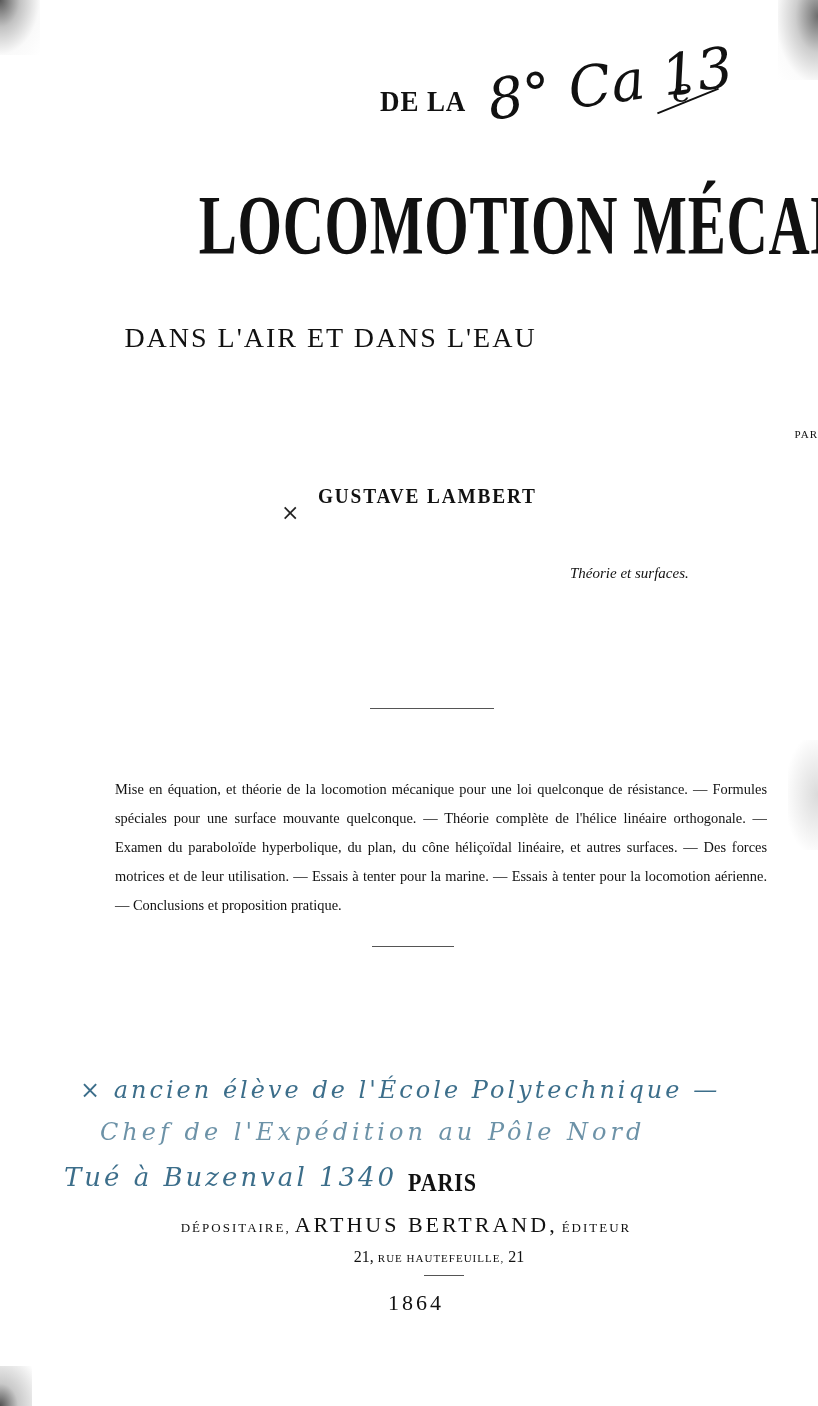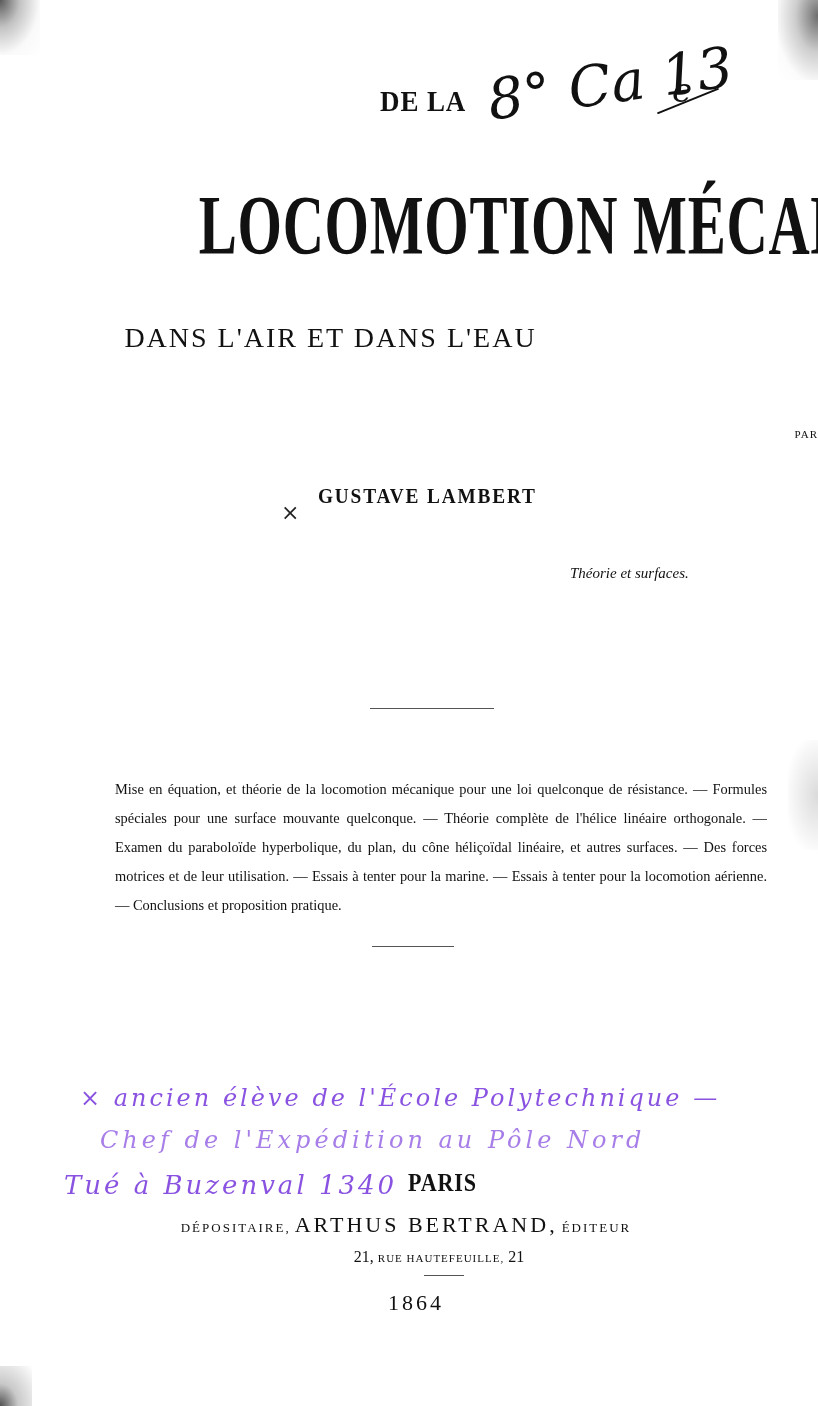--- a/index.html
+++ b/index.html
@@ -32,21 +32,21 @@
   .epigraph { left: 570px; top: 565px; font-size: 15px; font-style: italic; }
 
   .rule { height: 1px; background: #555; }
   .rule-1 { left: 370px; top: 708px; width: 124px; }
   .rule-2 { left: 372px; top: 946px; width: 82px; }
   .rule-3 { left: 424px; top: 1275px; width: 40px; }
 
   .summary { left: 115px; top: 763px; width: 652px; font-size: 14.4px; line-height: 29px; text-align: justify; margin-top: 12px; }
   .summary p { margin: 0; text-indent: 0; }
 
-  .hw { color: #6d28d9; font-size: 24px; white-space: nowrap; margin-top: 8px; }
+  .hw { color: #0c4a6e; font-size: 24px; white-space: nowrap; }
   .hw-1 { left: 80px; top: 1076px; letter-spacing: 3px; opacity: 0.8; }
   .hw-2 { left: 100px; top: 1118px; letter-spacing: 4px; opacity: 0.6; }
   .hw-3 { left: 64px; top: 1162px; letter-spacing: 3px; opacity: 0.8; font-size: 26px; }
 
   .city { left: 408px; top: 1168px; font-size: 26px; font-weight: bold; letter-spacing: 1px; transform: scaleX(0.85); transform-origin: left; }
   .publisher { left: 0; width: 722px; top: 1212px; text-align: center; white-space: nowrap; padding-left: 90px; box-sizing: border-box; }
   .pub-role { font-size: 13px; letter-spacing: 2px; }
   .pub-name { font-size: 22px; letter-spacing: 3px; }
   .address { left: 0; width: 818px; top: 1248px; text-align: center; white-space: nowrap; padding-left: 60px; box-sizing: border-box; }
   .addr-num { font-size: 16px; }

